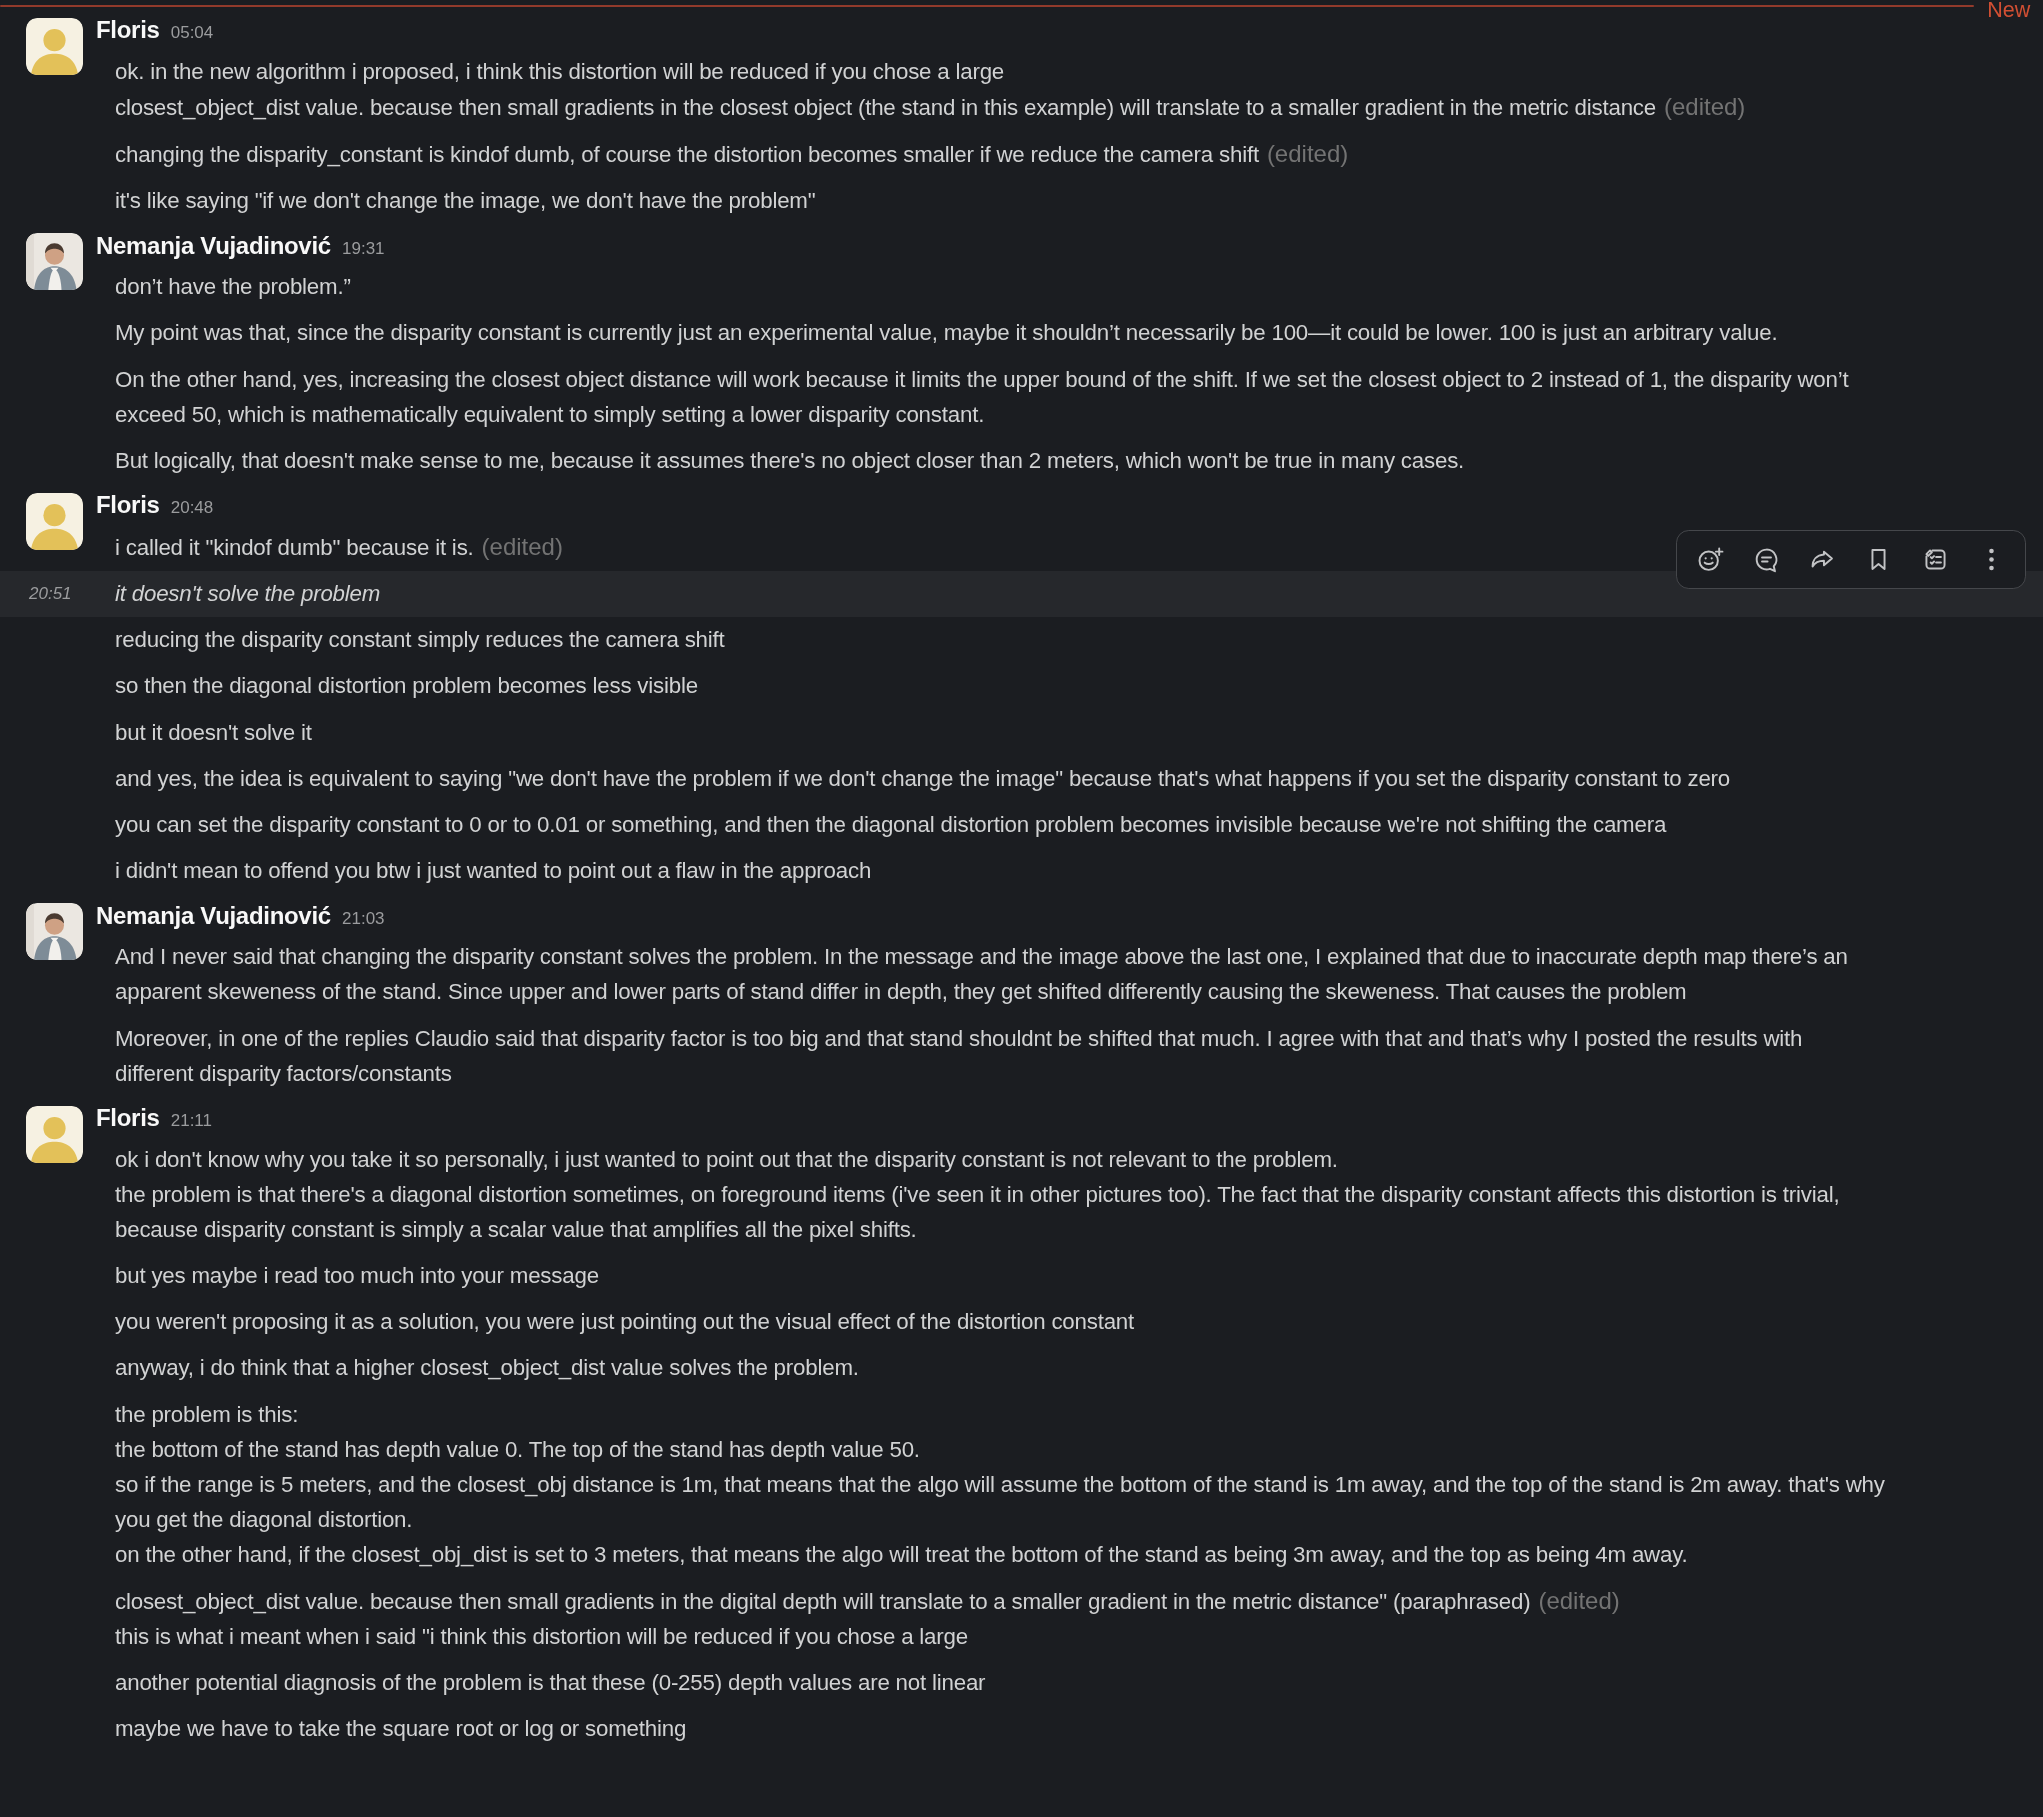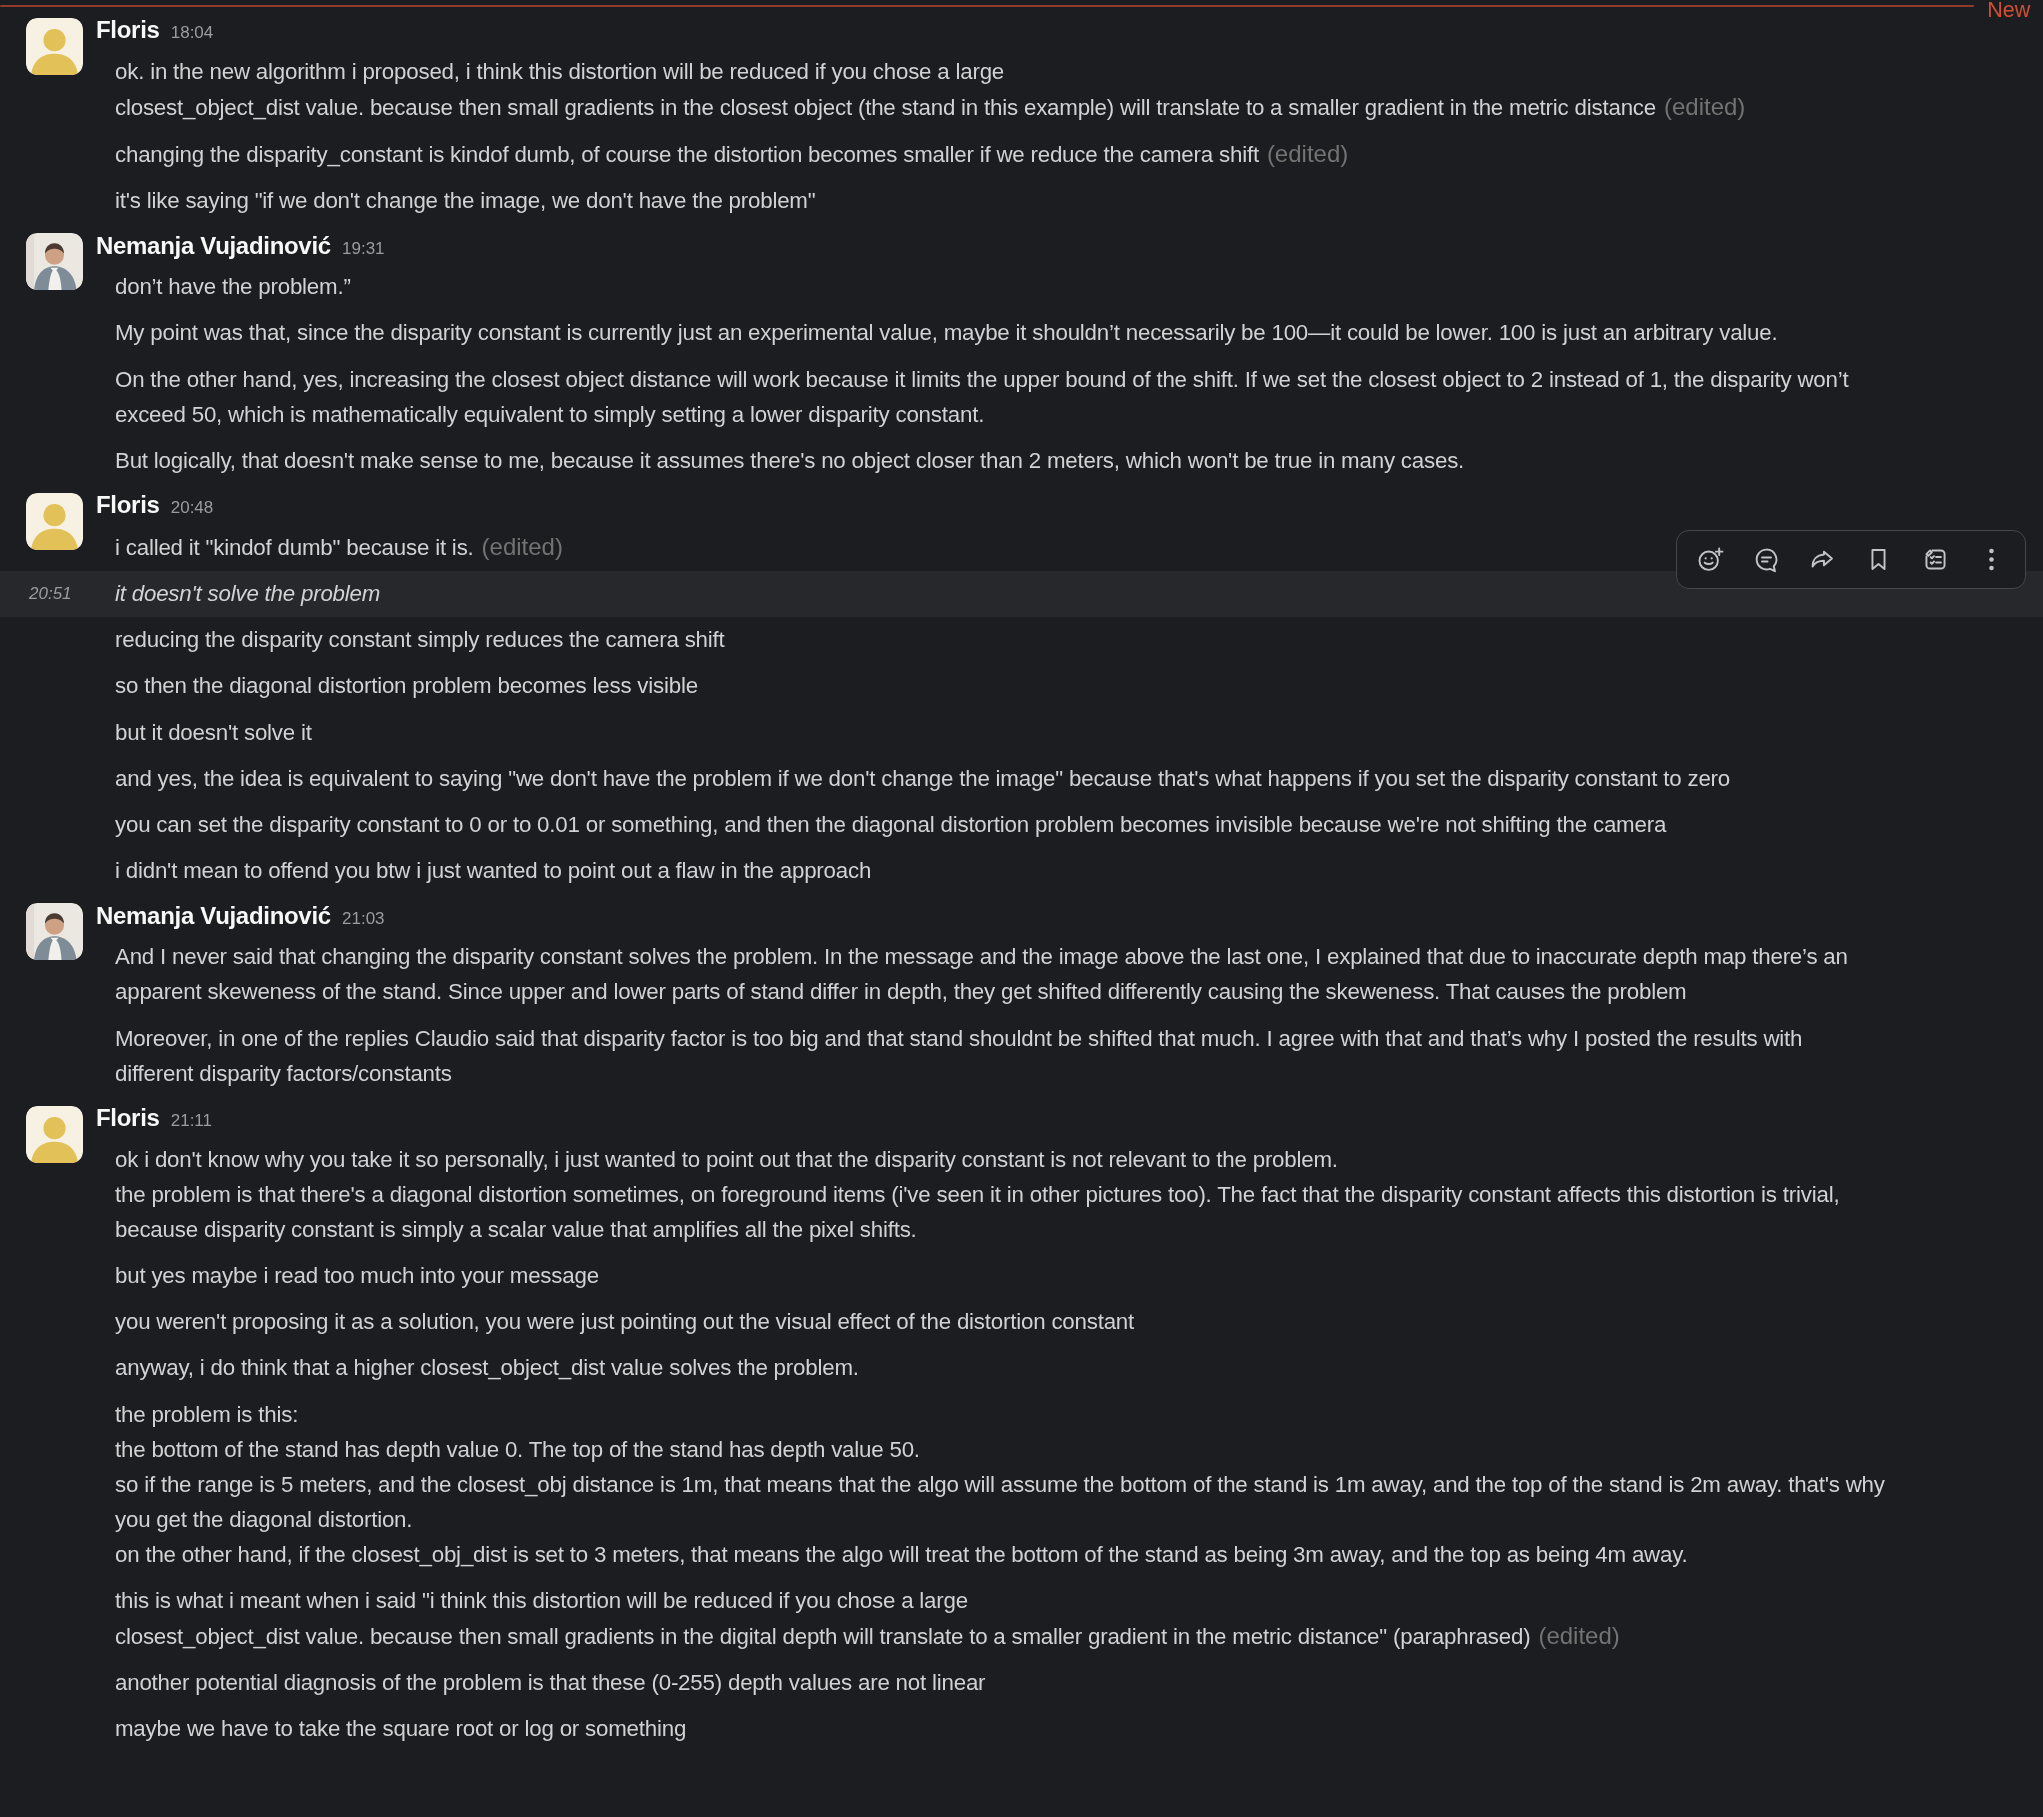--- a/index.html
+++ b/index.html
@@ -65,21 +65,21 @@
           </defs>
           <g clip-path="url(#cpA)">
             <rect width="72" height="72" fill="#F6F1E2"></rect>
             <circle cx="36" cy="28" r="14" fill="#E3C159"></circle>
             <path d="M6 74 C8 52 22 45 36 45 C50 45 64 52 66 74 Z" fill="#E3C159"></path>
           </g>
         </svg>
       </div>
     <div class="group-header">
       <span class="author">Floris</span>
-      <span class="header-time">18:04</span>
+      <span class="header-time">05:04</span>
     </div>
     <div>
   <div class="row">
 
     <div class="row-body">
             <div class="msg-line">ok. in the new algorithm i proposed, i think this distortion will be reduced if you chose a large</div>
             <div class="msg-line">closest_object_dist value. because then small gradients in the closest object (the stand in this example) will translate to a smaller gradient in the metric distance<span class="edited">(edited)</span></div>
           </div>
   </div>
 
@@ -374,22 +374,22 @@
             <div class="msg-line">the bottom of the stand has depth value 0. The top of the stand has depth value 50.</div>
             <div class="msg-line">so if the range is 5 meters, and the closest_obj distance is 1m, that means that the algo will assume the bottom of the stand is 1m away, and the top of the stand is 2m away. that's why</div>
             <div class="msg-line">you get the diagonal distortion.</div>
             <div class="msg-line">on the other hand, if the closest_obj_dist is set to 3 meters, that means the algo will treat the bottom of the stand as being 3m away, and the top as being 4m away.</div>
           </div>
   </div>
 
   <div class="row">
 
     <div class="row-body">
+            <div class="msg-line">closest_object_dist value. because then small gradients in the digital depth will translate to a smaller gradient in the metric distance" (paraphrased)<span class="edited">(edited)</span></div>
             <div class="msg-line">this is what i meant when i said "i think this distortion will be reduced if you chose a large</div>
-            <div class="msg-line">closest_object_dist value. because then small gradients in the digital depth will translate to a smaller gradient in the metric distance" (paraphrased)<span class="edited">(edited)</span></div>
           </div>
   </div>
 
   <div class="row">
 
     <div class="row-body">
             <div class="msg-line">another potential diagnosis of the problem is that these (0-255) depth values are not linear</div>
           </div>
   </div>
 

